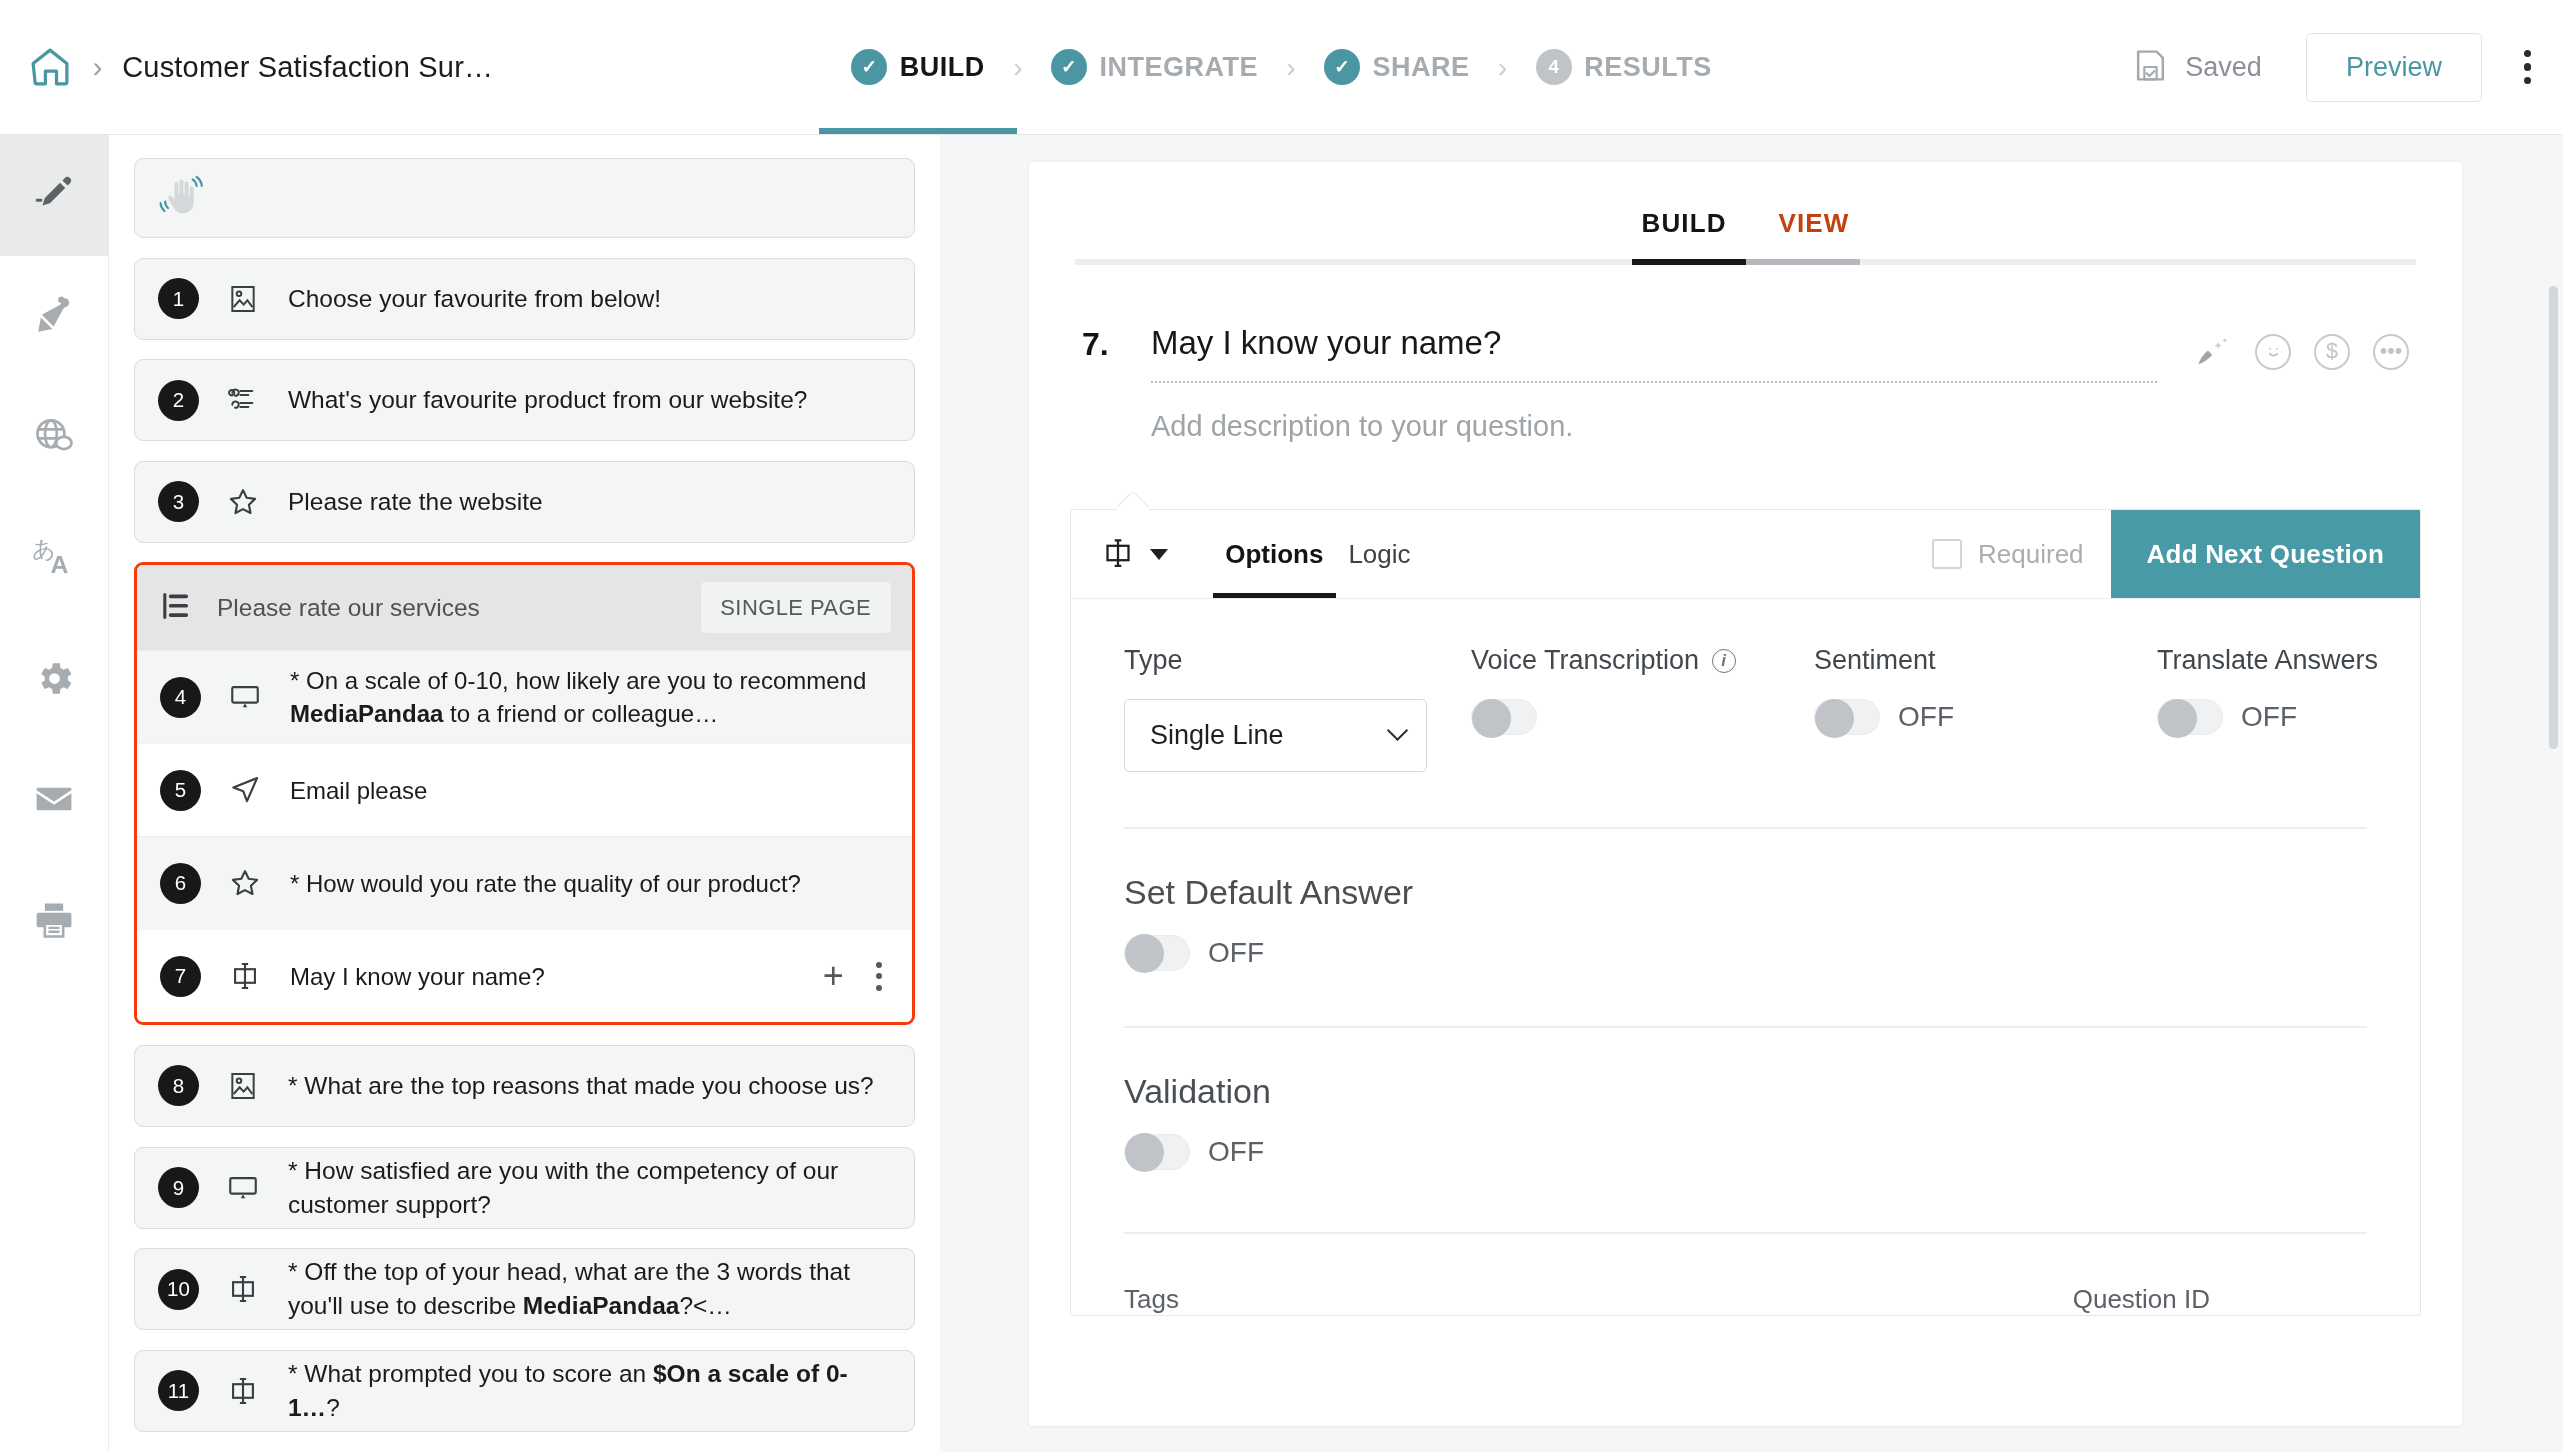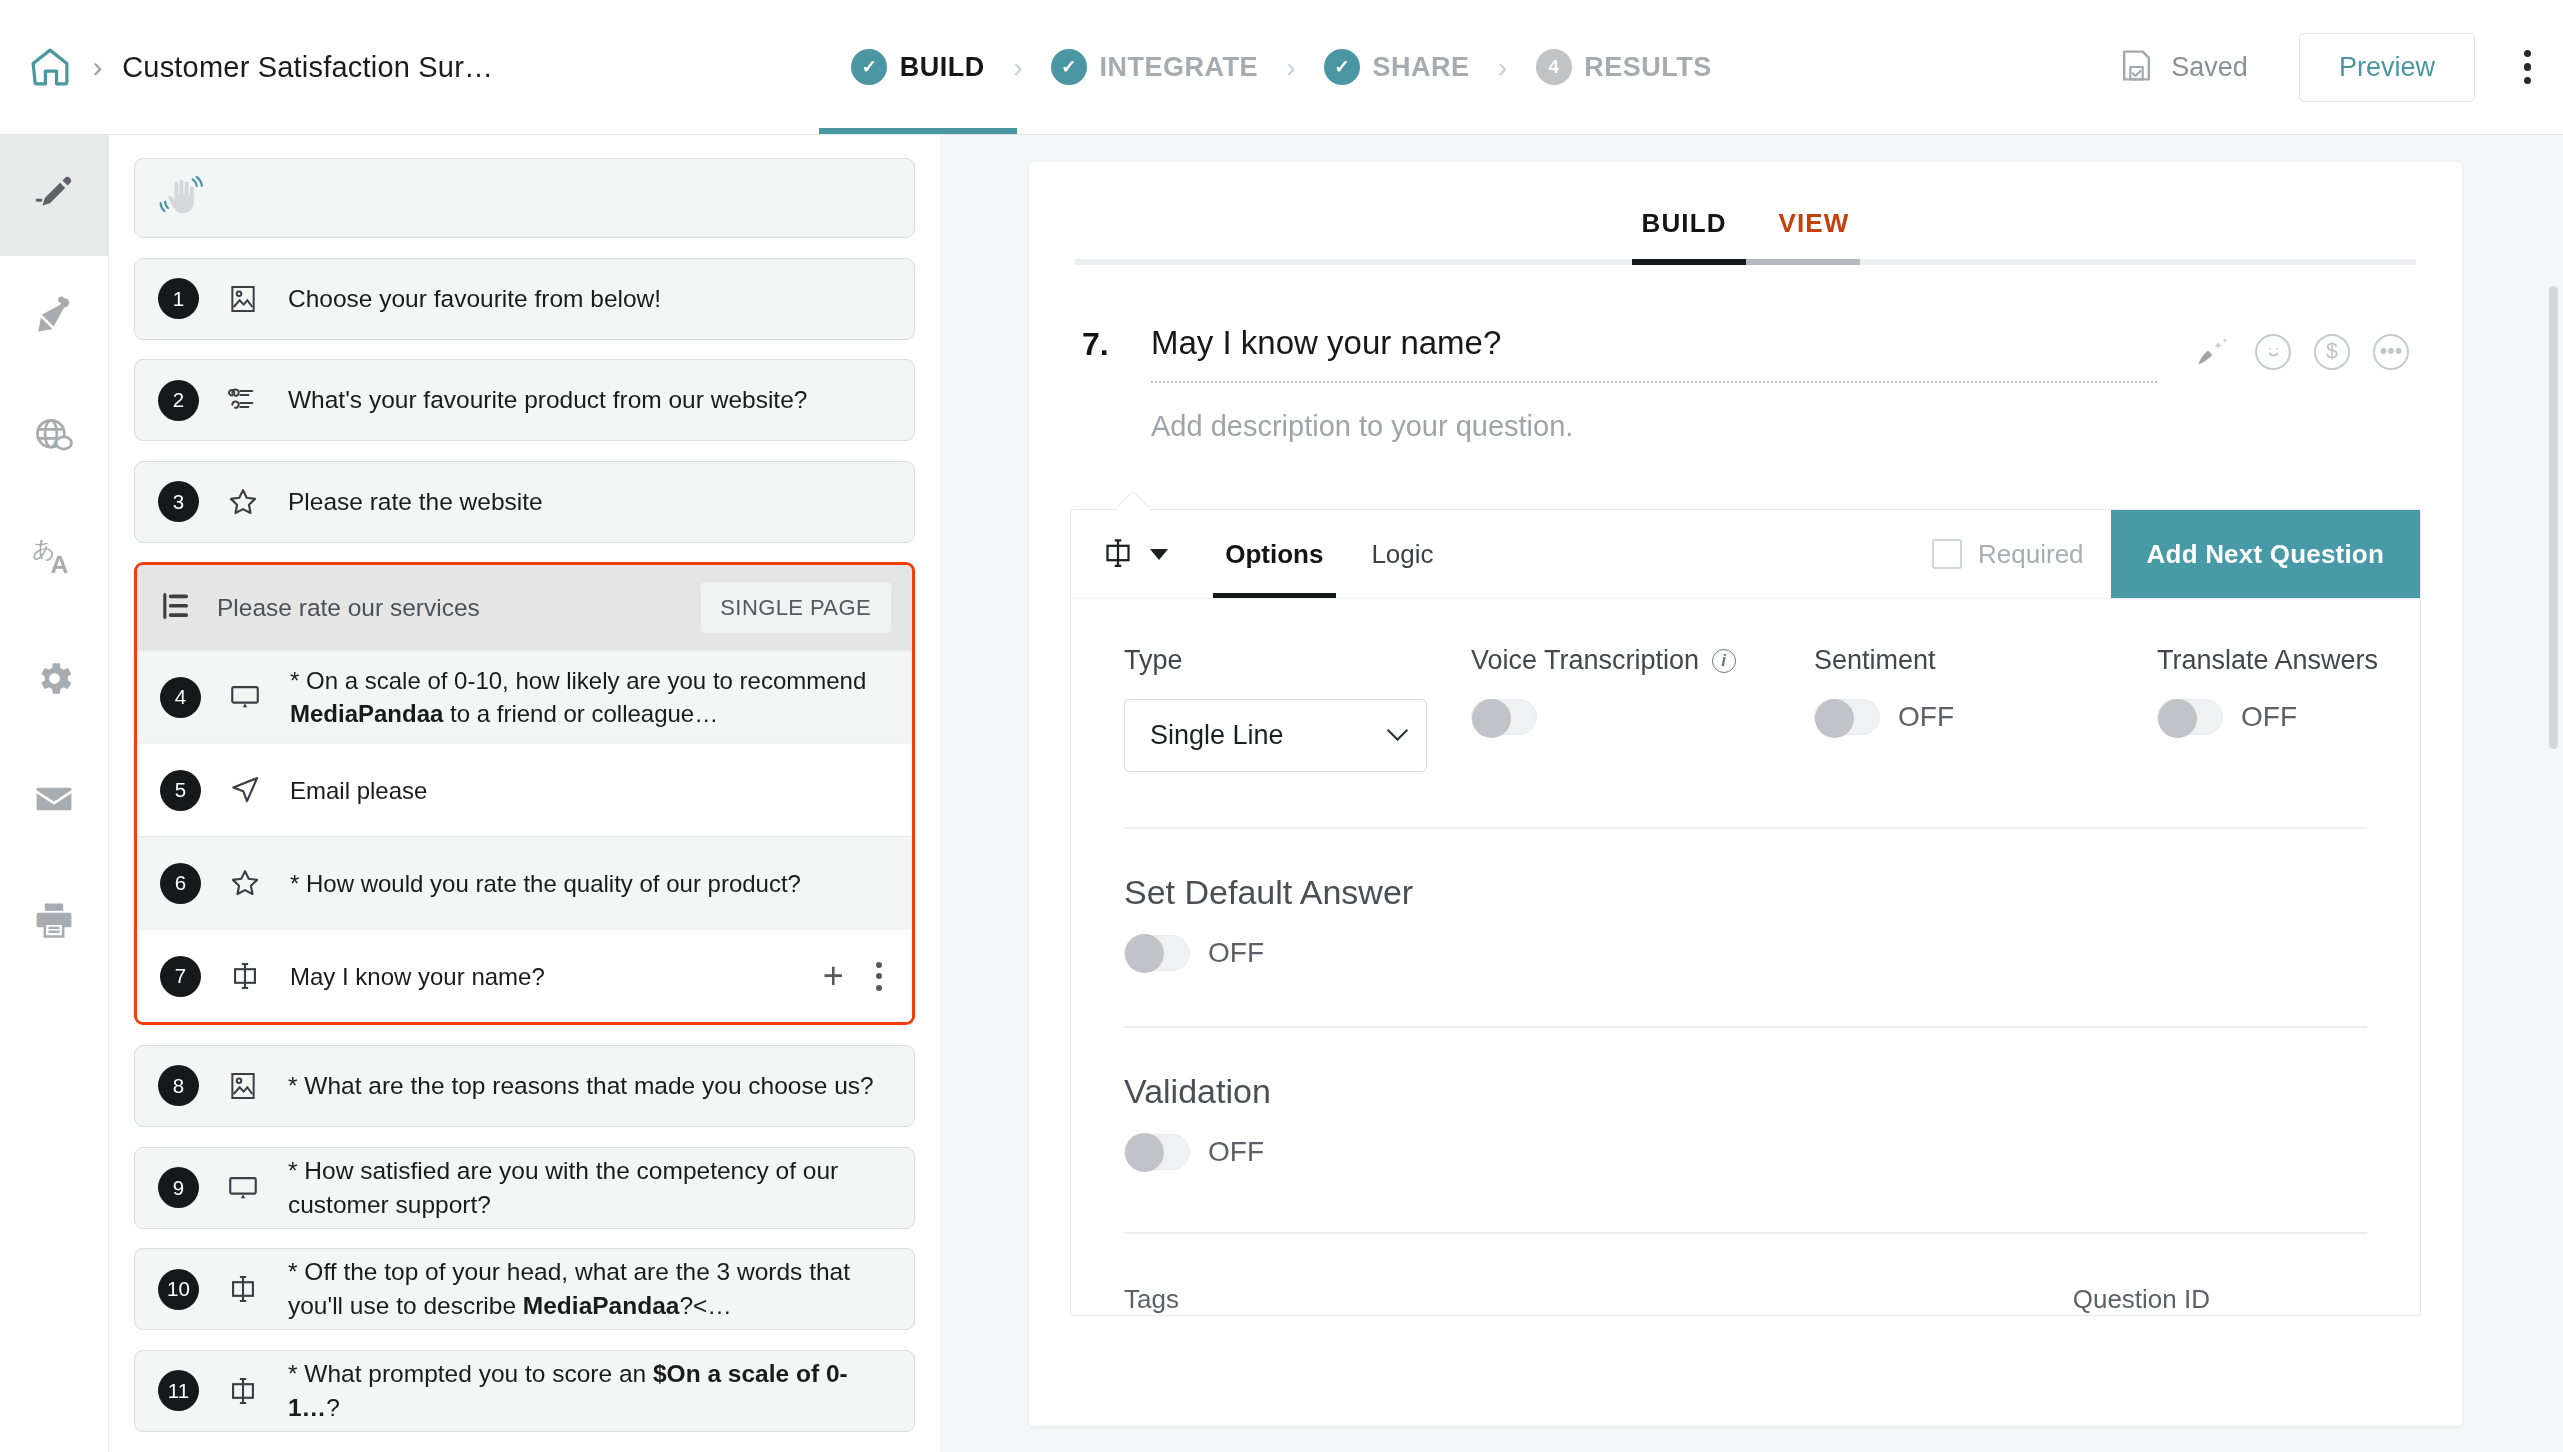--- a/index.html
+++ b/index.html
@@ -32,21 +32,21 @@
   .step .dot.done { background: #4a96a3; }
   .step .dot.pend { background: #c0c4c7; }
   .step .slabel { font-size: 27px; font-weight: 700; letter-spacing: 0.5px; }
   .step.active .slabel { color: #161616; }
   .step:not(.active) .slabel { color: #a6abaf; }
   .step.active::after {
     content: ""; position: absolute; left: -27px; right: -27px; bottom: 0; height: 6.2px; background: #4a96a3;
   }
   .step-chev { color: #c9cdd1; font-size: 28.5px; font-weight: 300; }
 
-  .tb-right { display: flex; align-items: center; gap: 8px; padding-right: 32px; min-width: 783px; justify-content: flex-end; }
+  .tb-right { display: flex; align-items: center; gap: 1px; padding-right: 32px; min-width: 783px; justify-content: flex-end; }
   .saved-wrap { display: flex; align-items: center; gap: 16px; margin-right: 43px; }
   .saved-txt { font-size: 27px; color: #8a9095; }
   .preview-btn {
     border: 1.8px solid #e0e3e6; border-radius: 5.3px; background:#fff;
     padding: 18px 39px; font-size: 27px; color: #4a96a3; cursor: pointer;
   }
   .kebab-top { margin-left: 41px; display:flex; flex-direction:column; gap:6.2px; align-items:center; cursor:pointer; }
   .kebab-top i { width: 7.1px; height: 7.1px; border-radius: 50%; background: #262b30; display:block; }
 
   
@@ -147,21 +147,21 @@
     background: #fff; border-left: 1.8px solid #e6e8ea; border-top: 1.8px solid #e6e8ea;
     transform: rotate(45deg);
   }
   .opt-bar { display: flex; align-items: stretch; height: 89px; border-bottom: 1.8px solid #eceeef; }
   .type-drop { display: flex; align-items: center; gap: 14.2px; padding: 0 27px 0 28.5px; cursor:pointer; }
   .caret { width:0;height:0;border-left:9.8px solid transparent;border-right:9.8px solid transparent;border-top:11.6px solid #1d1f21; }
   .opt-tab { display: flex; align-items: center; padding: 0 12.5px; font-size: 26px; cursor: pointer; position: relative; }
   .opt-tab.on { color: #141414; font-weight: 700; }
   .opt-tab.off { color: #3d4247; }
   .opt-tab.on::after { content:""; position:absolute; left:0; right:0; bottom:0; height: 5.3px; background:#17181a; }
-  .opt-tabs-wrap { display:flex; margin-left: 18px; gap: 23px; }
+  .opt-tabs-wrap { display:flex; margin-left: 18px; }
   .opt-right { margin-left: auto; display: flex; align-items: stretch; }
   .req-wrap { display: flex; align-items: center; gap: 16px; padding-right: 27px; }
   .req-box { width: 30px; height: 30px; border: 2.2px solid #d3d6d9; border-radius: 2.7px; cursor:pointer; }
   .req-label { font-size: 26px; color: #a9aeb2; }
   .add-next {
     background: #479aa6; color: #ffffff; font-size: 26px; font-weight: 700;
     display: flex; align-items: center; padding: 0 36px; cursor: pointer; letter-spacing: 0.2px;
   }
 
   .opt-body { padding: 46px 53px 0 53px; }

